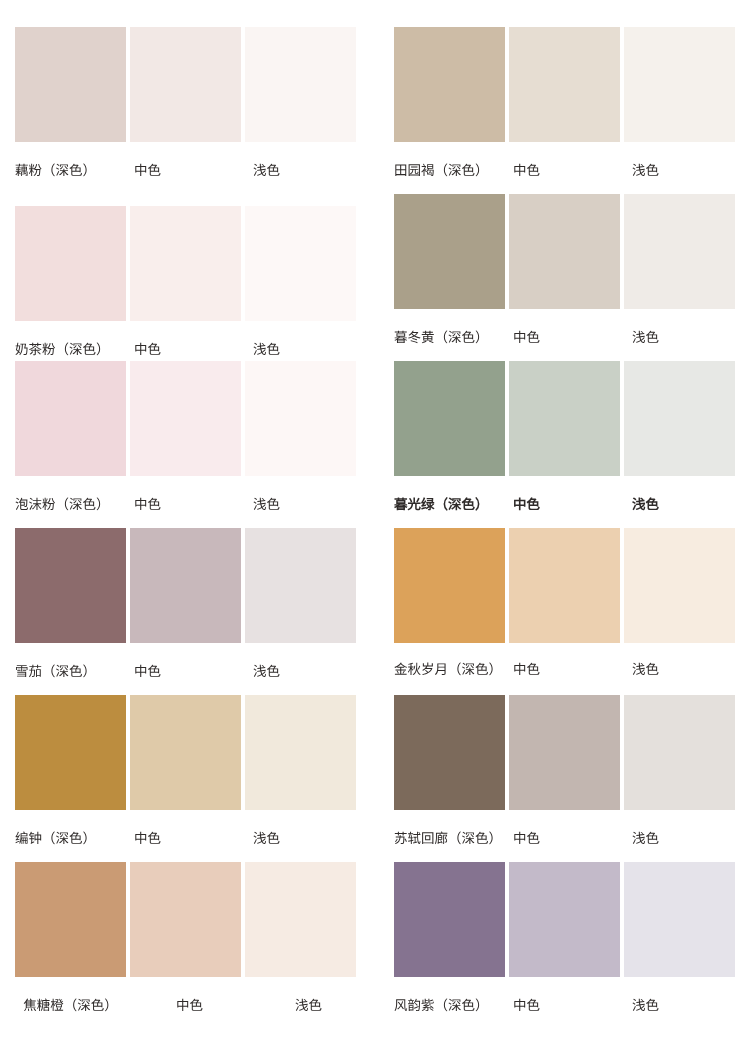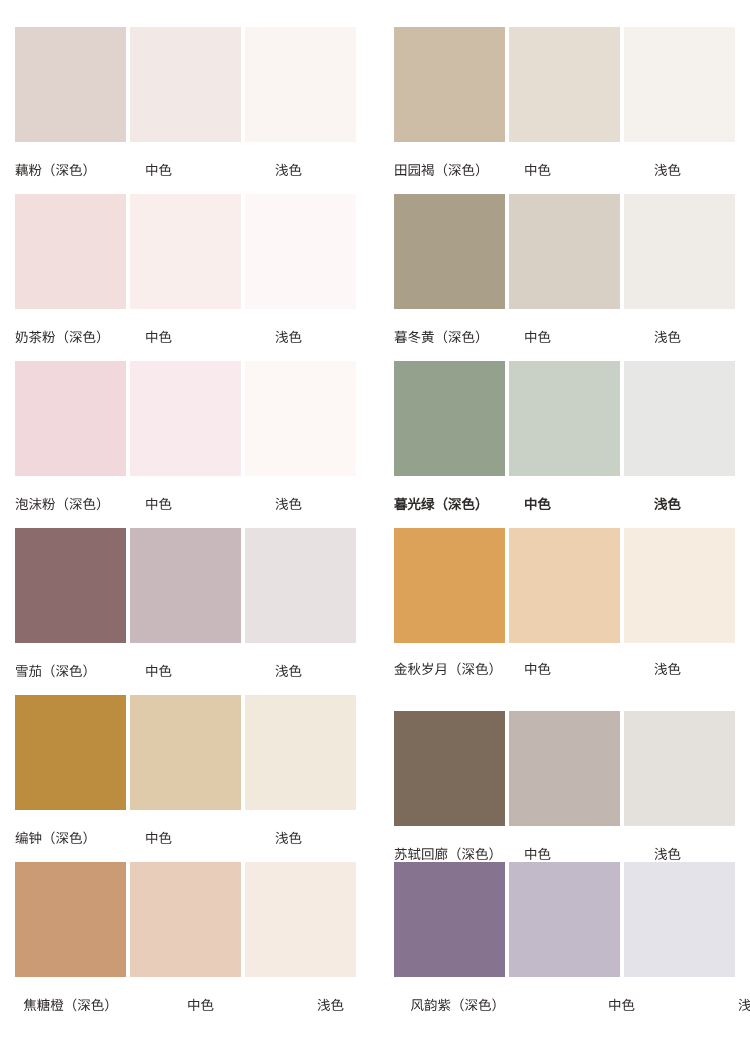--- a/index.html
+++ b/index.html
@@ -41,21 +41,21 @@
   }
 
   .swatch {
     width: 111px;
     height: 115px;
     flex: 0 0 111px;
   }
 
   .label-row {
     display: flex;
-    gap: 19px;
+    gap: 8px;
     width: 341px;
     height: 30px;
     align-items: center;
     margin-top: 13px;
   }
 
   .swatch-label {
     width: 111px;
     flex: 0 0 111px;
     font-size: 13.5px;
@@ -89,21 +89,21 @@
         <div class="swatch" style="background-color: rgb(205, 188, 166);"></div>
         <div class="swatch" style="background-color: rgb(230, 221, 210);"></div>
         <div class="swatch" style="background-color: rgb(245, 241, 236);"></div>
       </div>
       <div class="label-row">
         <div class="swatch-label tone-name">田园褐（深色）</div>
         <div class="swatch-label ">中色</div>
         <div class="swatch-label ">浅色</div>
       </div>
     </div>
-    <div class="palette-card" style="grid-area: 2 / 1;">
+    <div class="palette-card" style="grid-area: 2 / 1; margin-top: 12px;">
       <div class="swatch-row">
         <div class="swatch" style="background-color: rgb(242, 222, 221);"></div>
         <div class="swatch" style="background-color: rgb(249, 238, 236);"></div>
         <div class="swatch" style="background-color: rgb(253, 248, 247);"></div>
       </div>
       <div class="label-row">
         <div class="swatch-label tone-name">奶茶粉（深色）</div>
         <div class="swatch-label ">中色</div>
         <div class="swatch-label ">浅色</div>
       </div>
@@ -173,21 +173,21 @@
         <div class="swatch" style="background-color: rgb(188, 141, 63);"></div>
         <div class="swatch" style="background-color: rgb(223, 202, 169);"></div>
         <div class="swatch" style="background-color: rgb(241, 233, 220);"></div>
       </div>
       <div class="label-row">
         <div class="swatch-label tone-name">编钟（深色）</div>
         <div class="swatch-label ">中色</div>
         <div class="swatch-label ">浅色</div>
       </div>
     </div>
-    <div class="palette-card" style="grid-area: 5 / 3; margin-top: 16px;">
+    <div class="palette-card" style="grid-area: 5 / 3;">
       <div class="swatch-row">
         <div class="swatch" style="background-color: rgb(124, 106, 91);"></div>
         <div class="swatch" style="background-color: rgb(194, 182, 176);"></div>
         <div class="swatch" style="background-color: rgb(228, 224, 220);"></div>
       </div>
       <div class="label-row">
         <div class="swatch-label tone-name">苏轼回廊（深色）</div>
         <div class="swatch-label ">中色</div>
         <div class="swatch-label ">浅色</div>
       </div>
@@ -197,21 +197,21 @@
         <div class="swatch" style="background-color: rgb(202, 155, 116);"></div>
         <div class="swatch" style="background-color: rgb(232, 205, 187);"></div>
         <div class="swatch" style="background-color: rgb(246, 235, 227);"></div>
       </div>
       <div class="label-row">
         <div class="swatch-label tone-name">焦糖橙（深色）</div>
         <div class="swatch-label ">中色</div>
         <div class="swatch-label ">浅色</div>
       </div>
     </div>
-    <div class="palette-card" style="grid-area: 6 / 3; text-align: right;">
+    <div class="palette-card" style="grid-area: 6 / 3;">
       <div class="swatch-row">
         <div class="swatch" style="background-color: rgb(133, 115, 144);"></div>
         <div class="swatch" style="background-color: rgb(195, 186, 201);"></div>
         <div class="swatch" style="background-color: rgb(229, 227, 234);"></div>
       </div>
       <div class="label-row">
         <div class="swatch-label tone-name">风韵紫（深色）</div>
         <div class="swatch-label ">中色</div>
         <div class="swatch-label ">浅色</div>
       </div>

